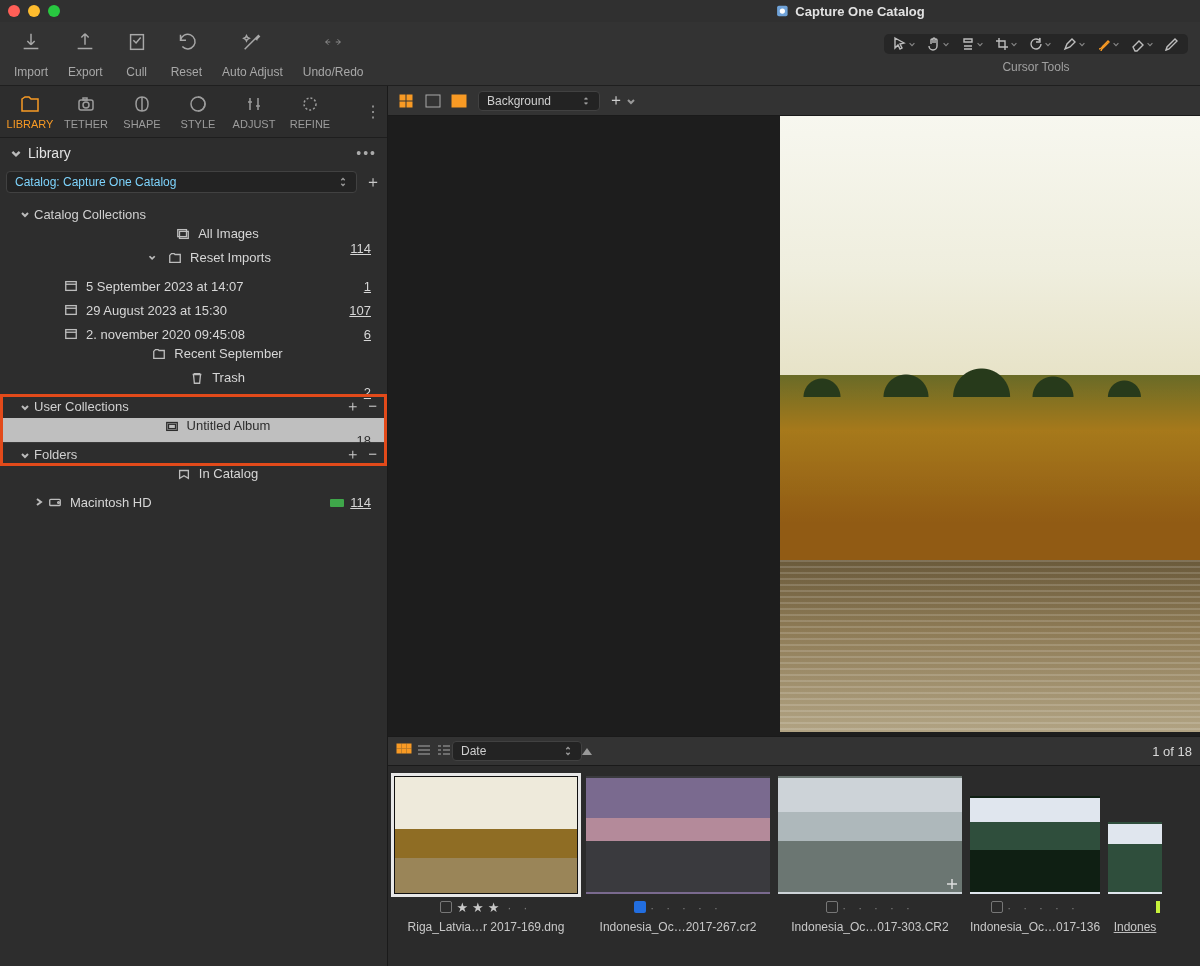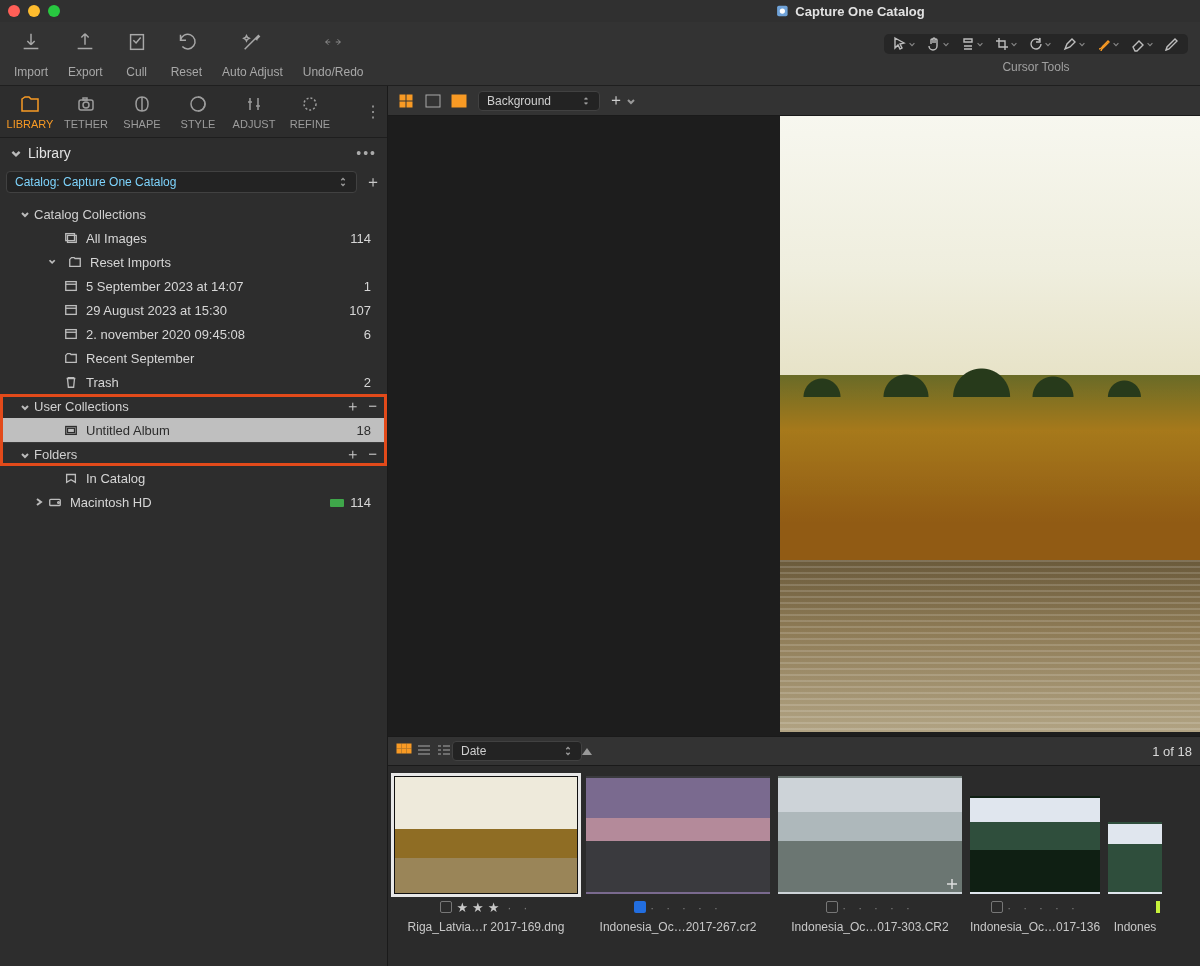--- a/index.html
+++ b/index.html
@@ -48,27 +48,27 @@
 .catalog-select .plus { width:14px; color:#c8c8c8; font-size:16px; text-align:center;}
 
 .tree { flex:1; overflow:hidden; padding-bottom:4px; }
 .tree .group-hdr { display:flex; align-items:center; height:24px; padding:0 10px 0 20px; color:#d0d0d0; font-size:13px; border-top:1px solid #3a3a3a; }
 .tree .group-hdr .chev{ width:10px;height:10px; stroke:#bbb; fill:none; stroke-width:2; margin-right:4px;}
 .tree .group-hdr .tools{ margin-left:auto; display:flex; gap:8px; color:#c8c8c8; font-size:15px; }
 .tree .group-hdr.first{ border-top:none; }
 
 .row { display:flex; align-items:center; height:24px; padding-right:16px; font-size:13px; color:#d6d6d6; }
 .row .lbl{ display:flex; align-items:center; gap:8px; }
-.row .cnt{ margin-left:auto; color:#d6d6d6; }
+.row .cnt{ margin-left:auto; color:#d6d6d6;text-decoration:underline; }
 .row svg.icon{ width:14px; height:14px; stroke:#bdbdbd; fill:none; stroke-width:1.5; }
 .row.sel { background:#bfbfbf; color:#2d2d2d; }
 .row.sel svg.icon{ stroke:#2d2d2d; }
 .row.sel .cnt{ color:#2d2d2d; }
 
-.ind-1{ padding-left:64px; }
+.ind-1{ padding-left:64px;flex-direction:column; }
 .ind-2{ padding-left:64px; }
 .ind-1f{ padding-left:34px; }
 .ind-1f .exp{ width:10px;height:10px; stroke:#bbb; fill:none; stroke-width:2; margin-right:4px;}
 
 .greenblk{ display:inline-block; width:14px; height:8px; background:#3fa64a; border-radius:1px; margin-right:6px;}
 
 .hl-box1{ position:relative; }
 .hl-box1 .overlay{ position:absolute; left:0; right:0; top:0; bottom:0; border:3px solid #e24a1a; pointer-events:none; }
 
 
@@ -114,21 +114,21 @@
 .thumb .chk{ width:12px;height:12px; border:1px solid #777; border-radius:2px; }
 .thumb .stars{ color:#777; font-size:13px; letter-spacing:4px;}
 .thumb .stars.filled{ color:#c9c9c9;}
 .thumb .label-dot{ width:12px;height:12px;border-radius:2px; background:#226ee0;}
 .thumb .cap{ font-size:12px; color:#c8c8c8; text-align:center; white-space:nowrap; overflow:hidden; text-overflow:clip;}
 
 .th-a .img{background:linear-gradient(#eeeadb 0 45%, #8f6d24 45% 70%, #9a8558 70% 100%);}
 .th-b .img{background:linear-gradient(#7a6a8f 0 35%, #b48a9a 35% 55%, #3a3a3e 55% 100%);}
 .th-c .img{background:linear-gradient(#cdd3d8 0 30%, #aeb8bb 30% 55%, #6b7672 55% 100%);}
 .th-d .img{background:linear-gradient(#e0e6ee 0 25%, #2f4e3c 25% 55%, #0f1f13 55% 100%);}
-.th-e { width:54px; } .th-e .img{ height:72px; margin-top:46px; background:linear-gradient(#e0e6ee 0 30%, #2f4e3c 30% 100%);}
+.th-e { width:54px;text-decoration:underline; } .th-e .img{ height:72px; margin-top:46px; background:linear-gradient(#e0e6ee 0 30%, #2f4e3c 30% 100%);}
 .badge-tr{ position:absolute; bottom:2px; right:2px; width:12px;height:12px; stroke:#ddd; fill:none; stroke-width:1.5;}
 .lime{ width:4px; height:12px; background:#c7f23b; margin-left:auto; margin-right:2px;}
 </style>
 </head>
 <body>
 
 <div class="app">
 
   <div class="titlebar">
     <div class="traffic">

